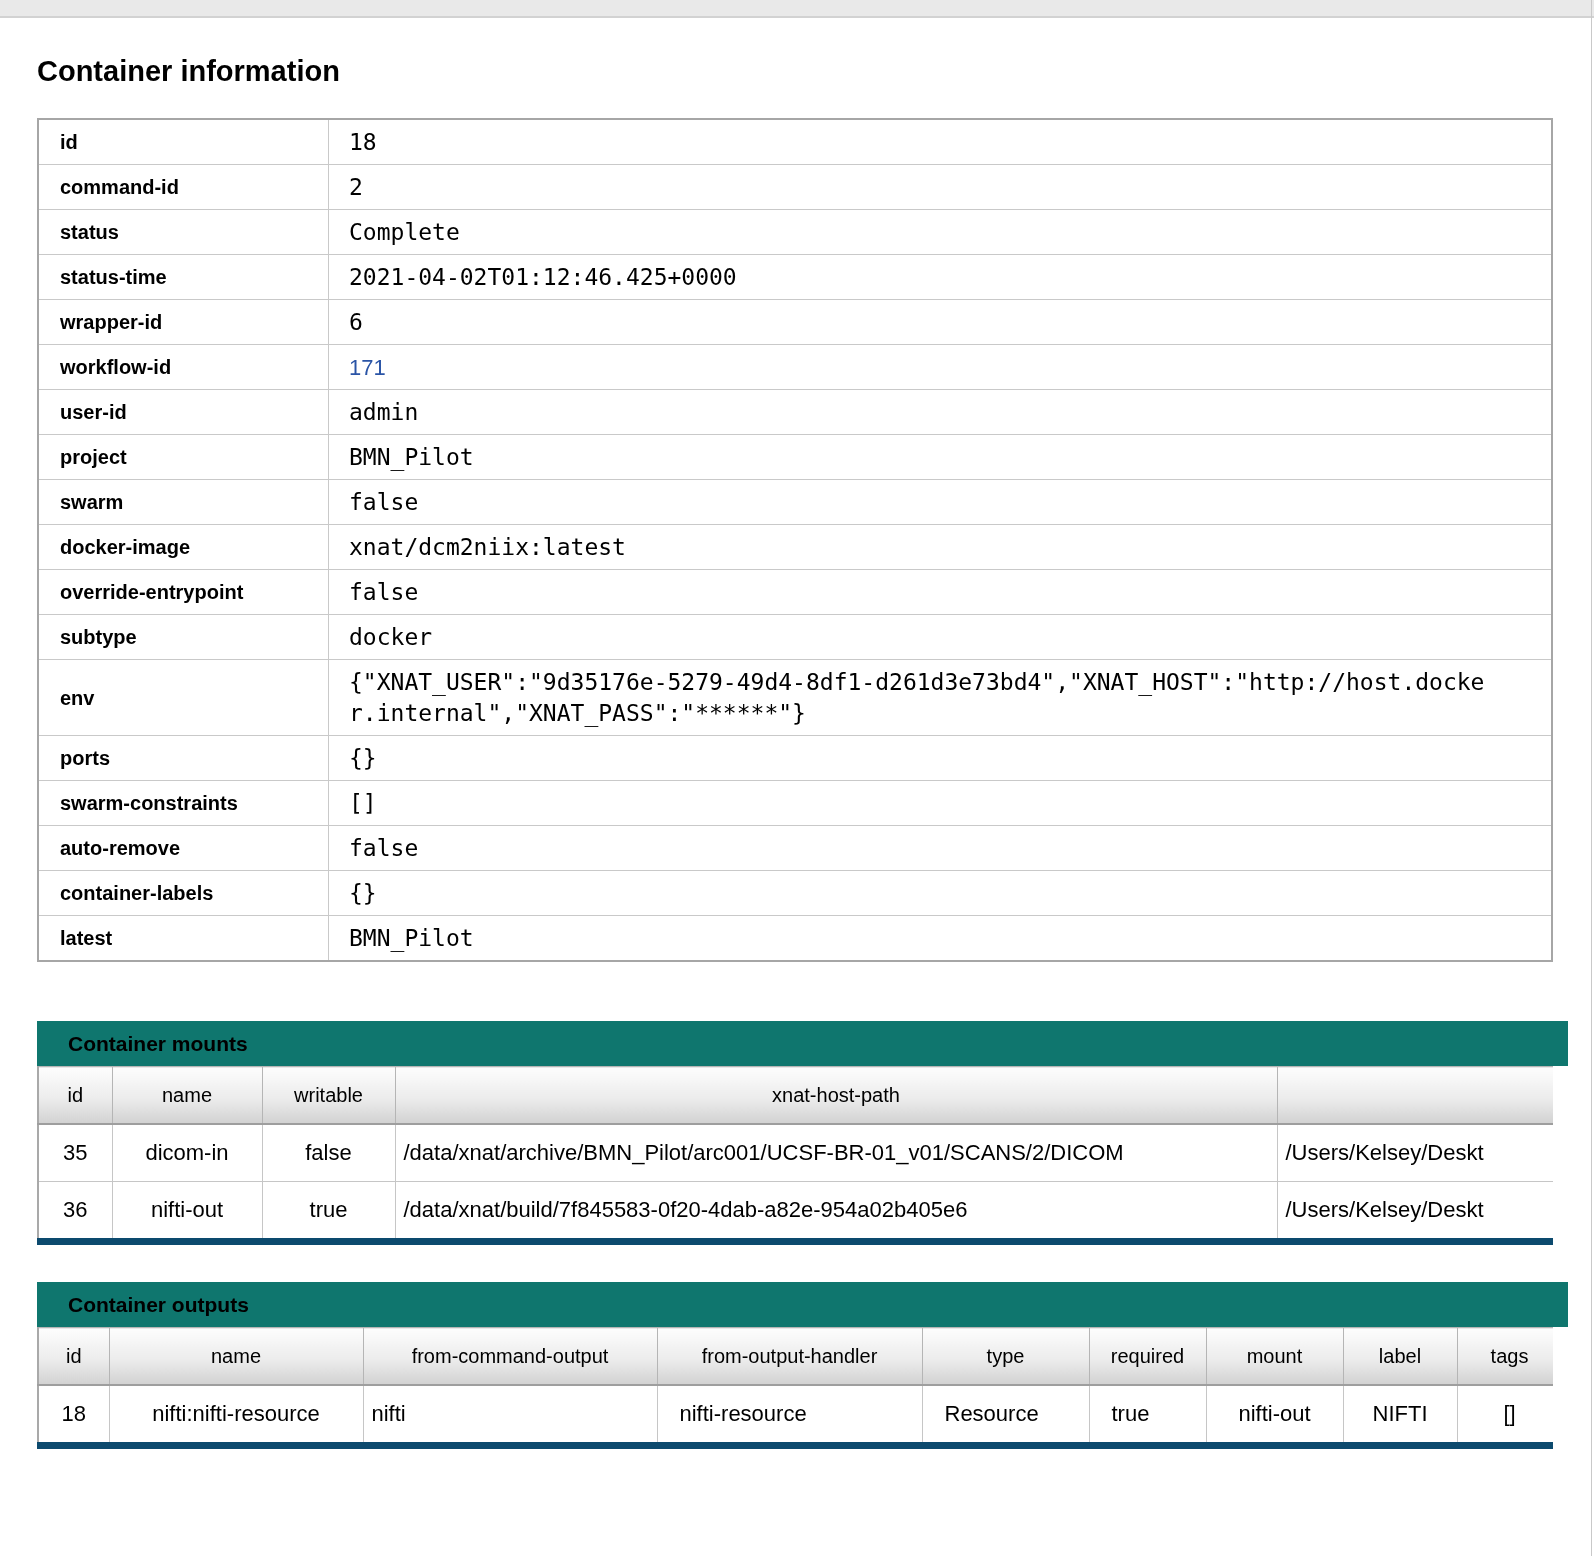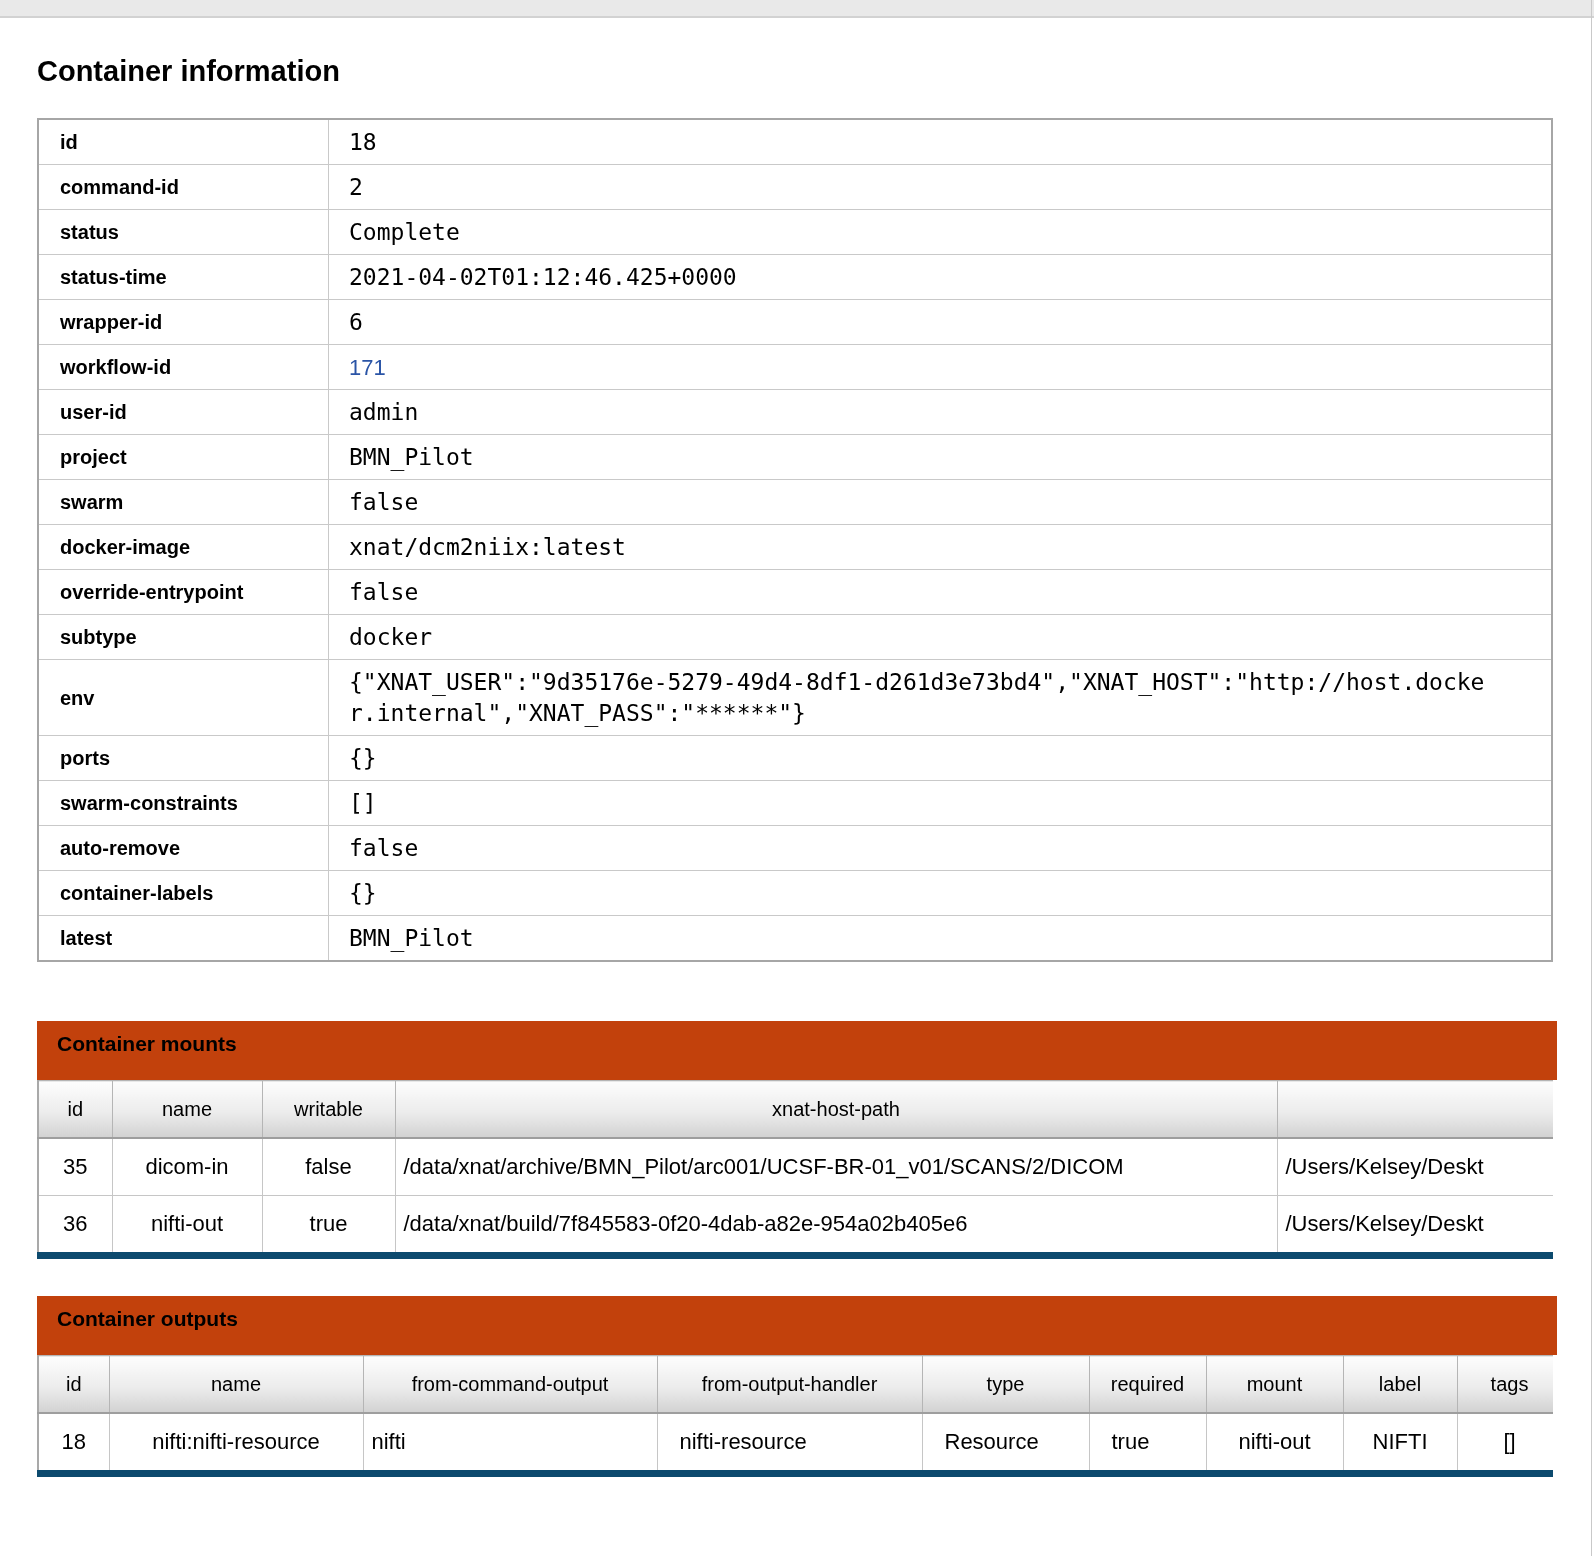--- a/index.html
+++ b/index.html
@@ -34,22 +34,22 @@
   }
   table.info-table td.wrap{word-break:break-all;padding-right:60px;}
   a.wf-link, span.wf-link{
     font-family:"Liberation Sans",sans-serif;font-size:22px;color:#2a54a6;
     text-decoration:none;cursor:pointer;
   }
   
   .section-mounts{margin:59px 0 0 37px;}
   .section-outputs{margin:37px 0 0 37px;}
   .section-bar{
-    width:1500px;height:59px;line-height:45px;background:#c2410c;
-    font-size:21px;font-weight:bold;padding-left:20px;color:#000;
+    width:1500px;height:45px;line-height:45px;background:#0f766e;
+    font-size:21px;font-weight:bold;padding-left:31px;color:#000;
   }
   .clip{width:1516px;overflow:hidden;}
   table.data-table{
     border-collapse:collapse;table-layout:fixed;background:#fff;
     border-left:2px solid #a9a9a9;
   }
   table.data-table.mounts{width:1990px;}
   table.data-table.outputs{width:1524px;}
   table.data-table th{
     font-size:20px;font-weight:normal;text-align:center;

